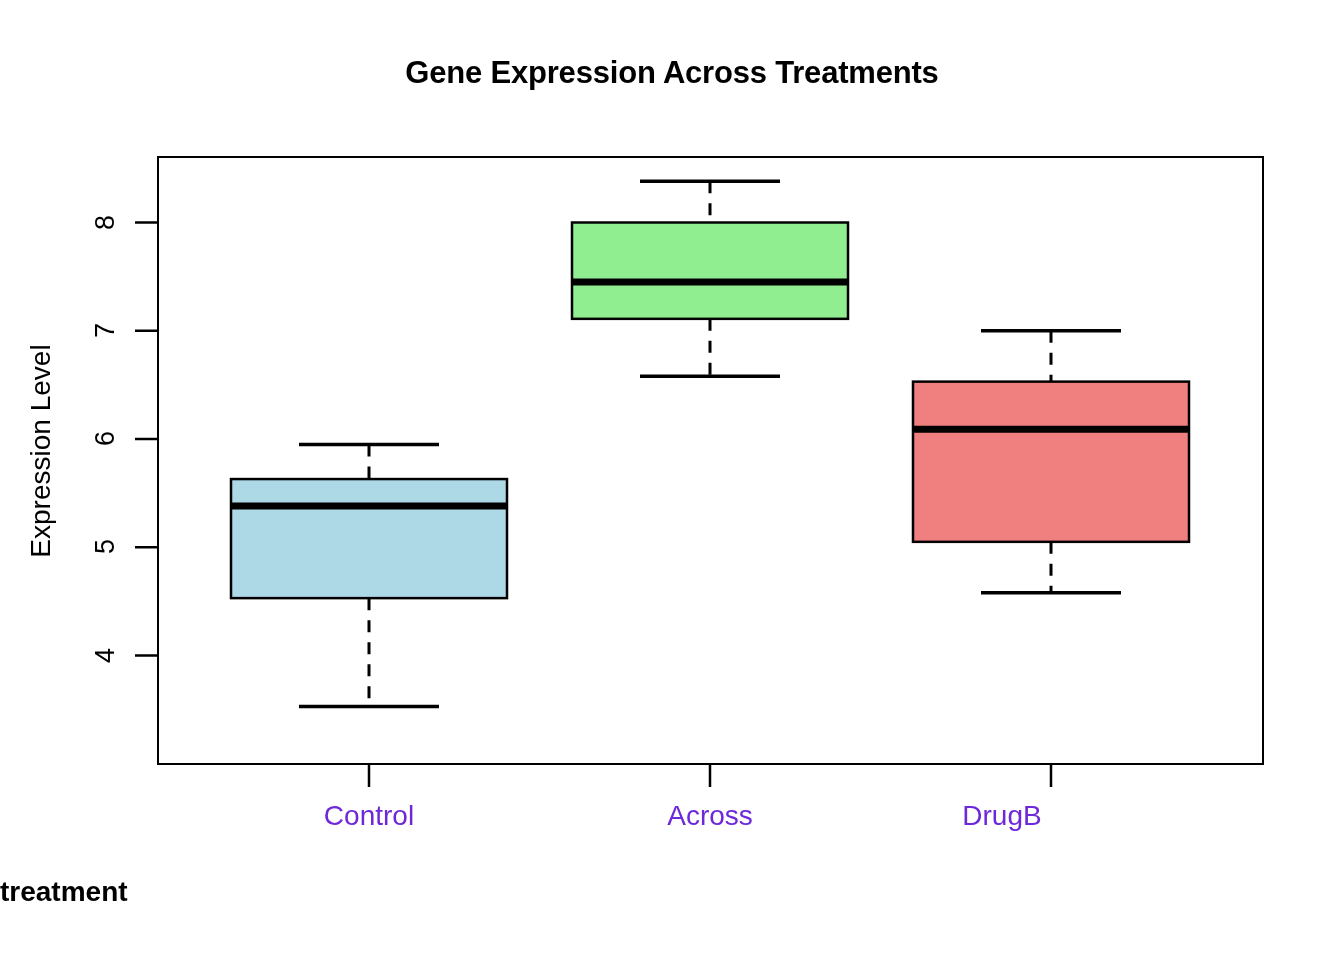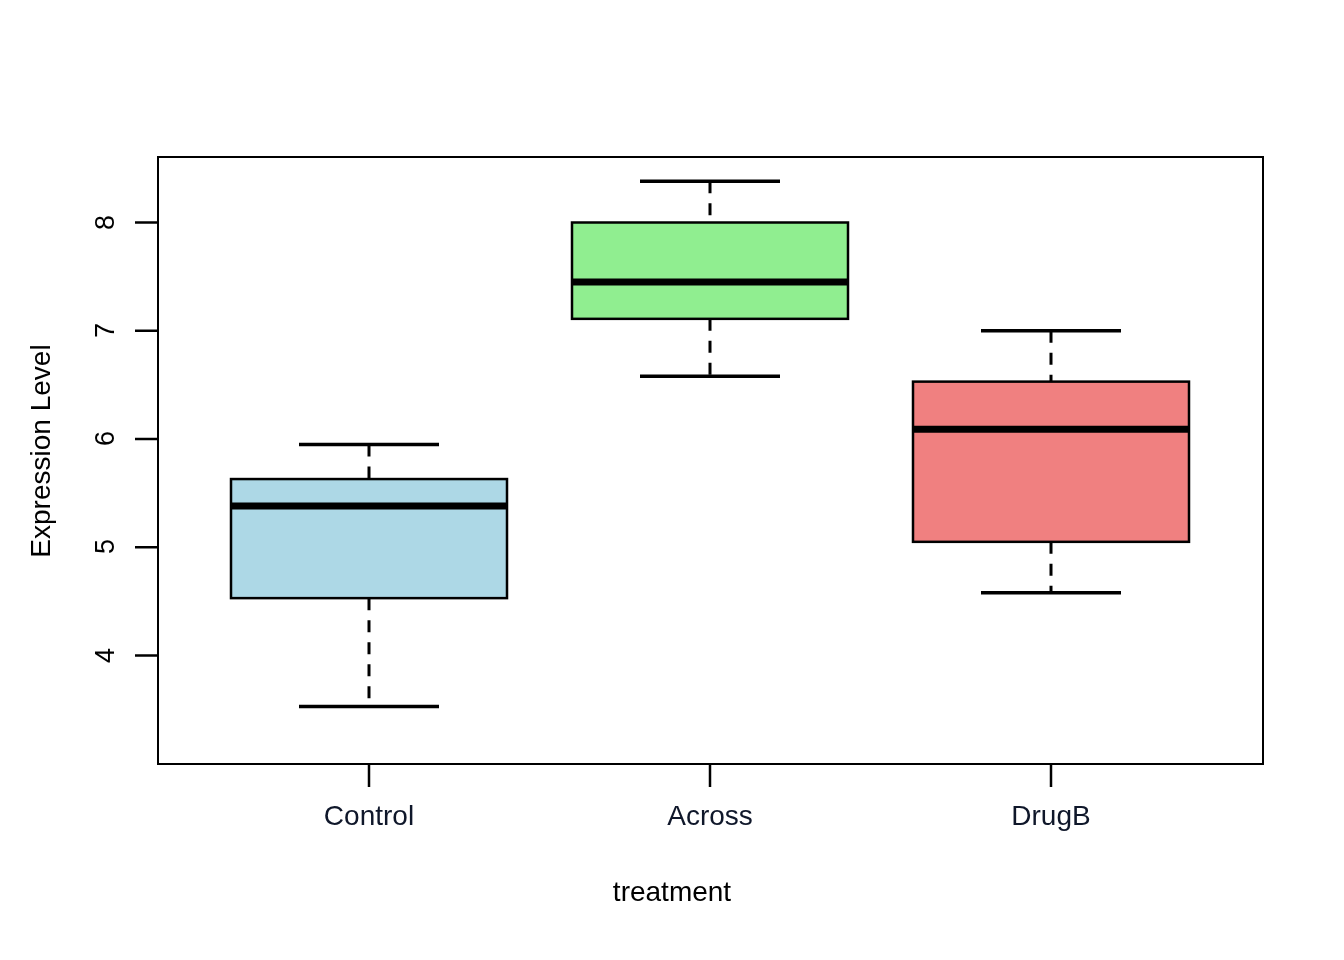--- a/index.html
+++ b/index.html
@@ -86,41 +86,43 @@
     color: #000000;
     transform: rotate(-90deg);
     transform-origin: 50% 50%;
     white-space: nowrap;
   }
   
   .x-tick-label {
     position: absolute;
     top: 800px;
     font-size: 28px;
-    color: #0f172a;
+    color: #6d28d9;
     text-align: right;
     white-space: nowrap;
     transform: translateX(-50%);
   }
   #x-axis-title {
     position: absolute;
     left: 0;
     top: 876px;
     width: 1344px;
-    text-align: center;
+    text-align: left;
     font-size: 28px;
     color: #000000;
     white-space: nowrap;
+    font-weight: bold;
   }
 </style>
 </head>
 <body>
 
 <div id="plot-root">
 
+  <div id="chart-title">Gene Expression Across Treatments</div>
 
   <div id="plot-frame"></div>
 
   <div id="y-axis">
     <div id="y-axis-title">Expression Level</div>
   <svg width="1344" height="960" class="layer">
         <line x1="135" x2="157" y1="655.5" y2="655.5" stroke="#000" stroke-width="2.5"></line>
         <line x1="135" x2="157" y1="547.25" y2="547.25" stroke="#000" stroke-width="2.5"></line>
         <line x1="135" x2="157" y1="439" y2="439" stroke="#000" stroke-width="2.5"></line>
         <line x1="135" x2="157" y1="330.75" y2="330.75" stroke="#000" stroke-width="2.5"></line>
@@ -163,17 +165,17 @@
   </div>
 
   <div id="x-axis">
       <svg width="1344" height="960" class="layer">
         <line x1="369" x2="369" y1="765" y2="787" stroke="#000" stroke-width="2.5"></line>
         <line x1="710" x2="710" y1="765" y2="787" stroke="#000" stroke-width="2.5"></line>
         <line x1="1051" x2="1051" y1="765" y2="787" stroke="#000" stroke-width="2.5"></line>
       </svg>
       <div class="x-tick-label" style="left: 369px;">Control</div>
       <div class="x-tick-label" style="left: 710px;">Across</div>
-      <div class="x-tick-label" style="left: 1051px;">DrugB</div>
+      <div class="x-tick-label" style="left: 1002px;">DrugB</div>
     </div>
   <div id="x-axis-title">treatment</div>
 
 </div>
 
 </body></html>

